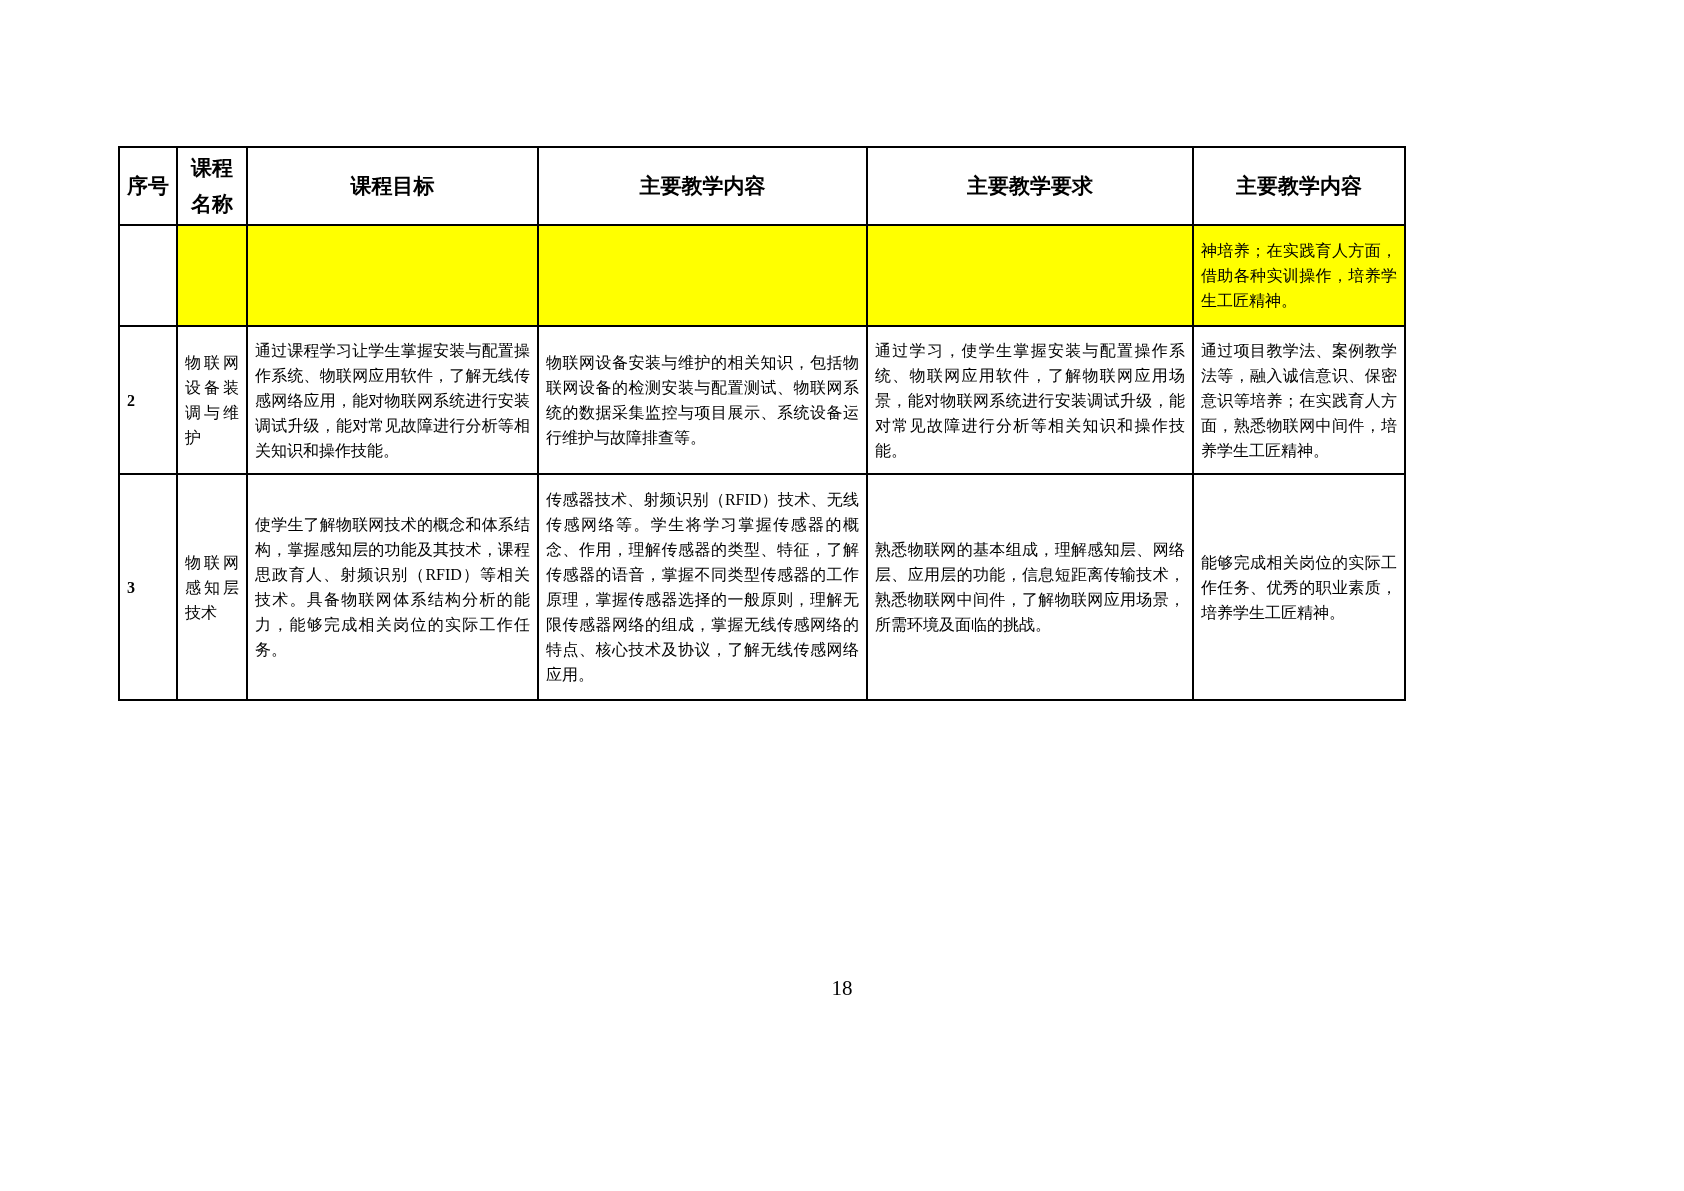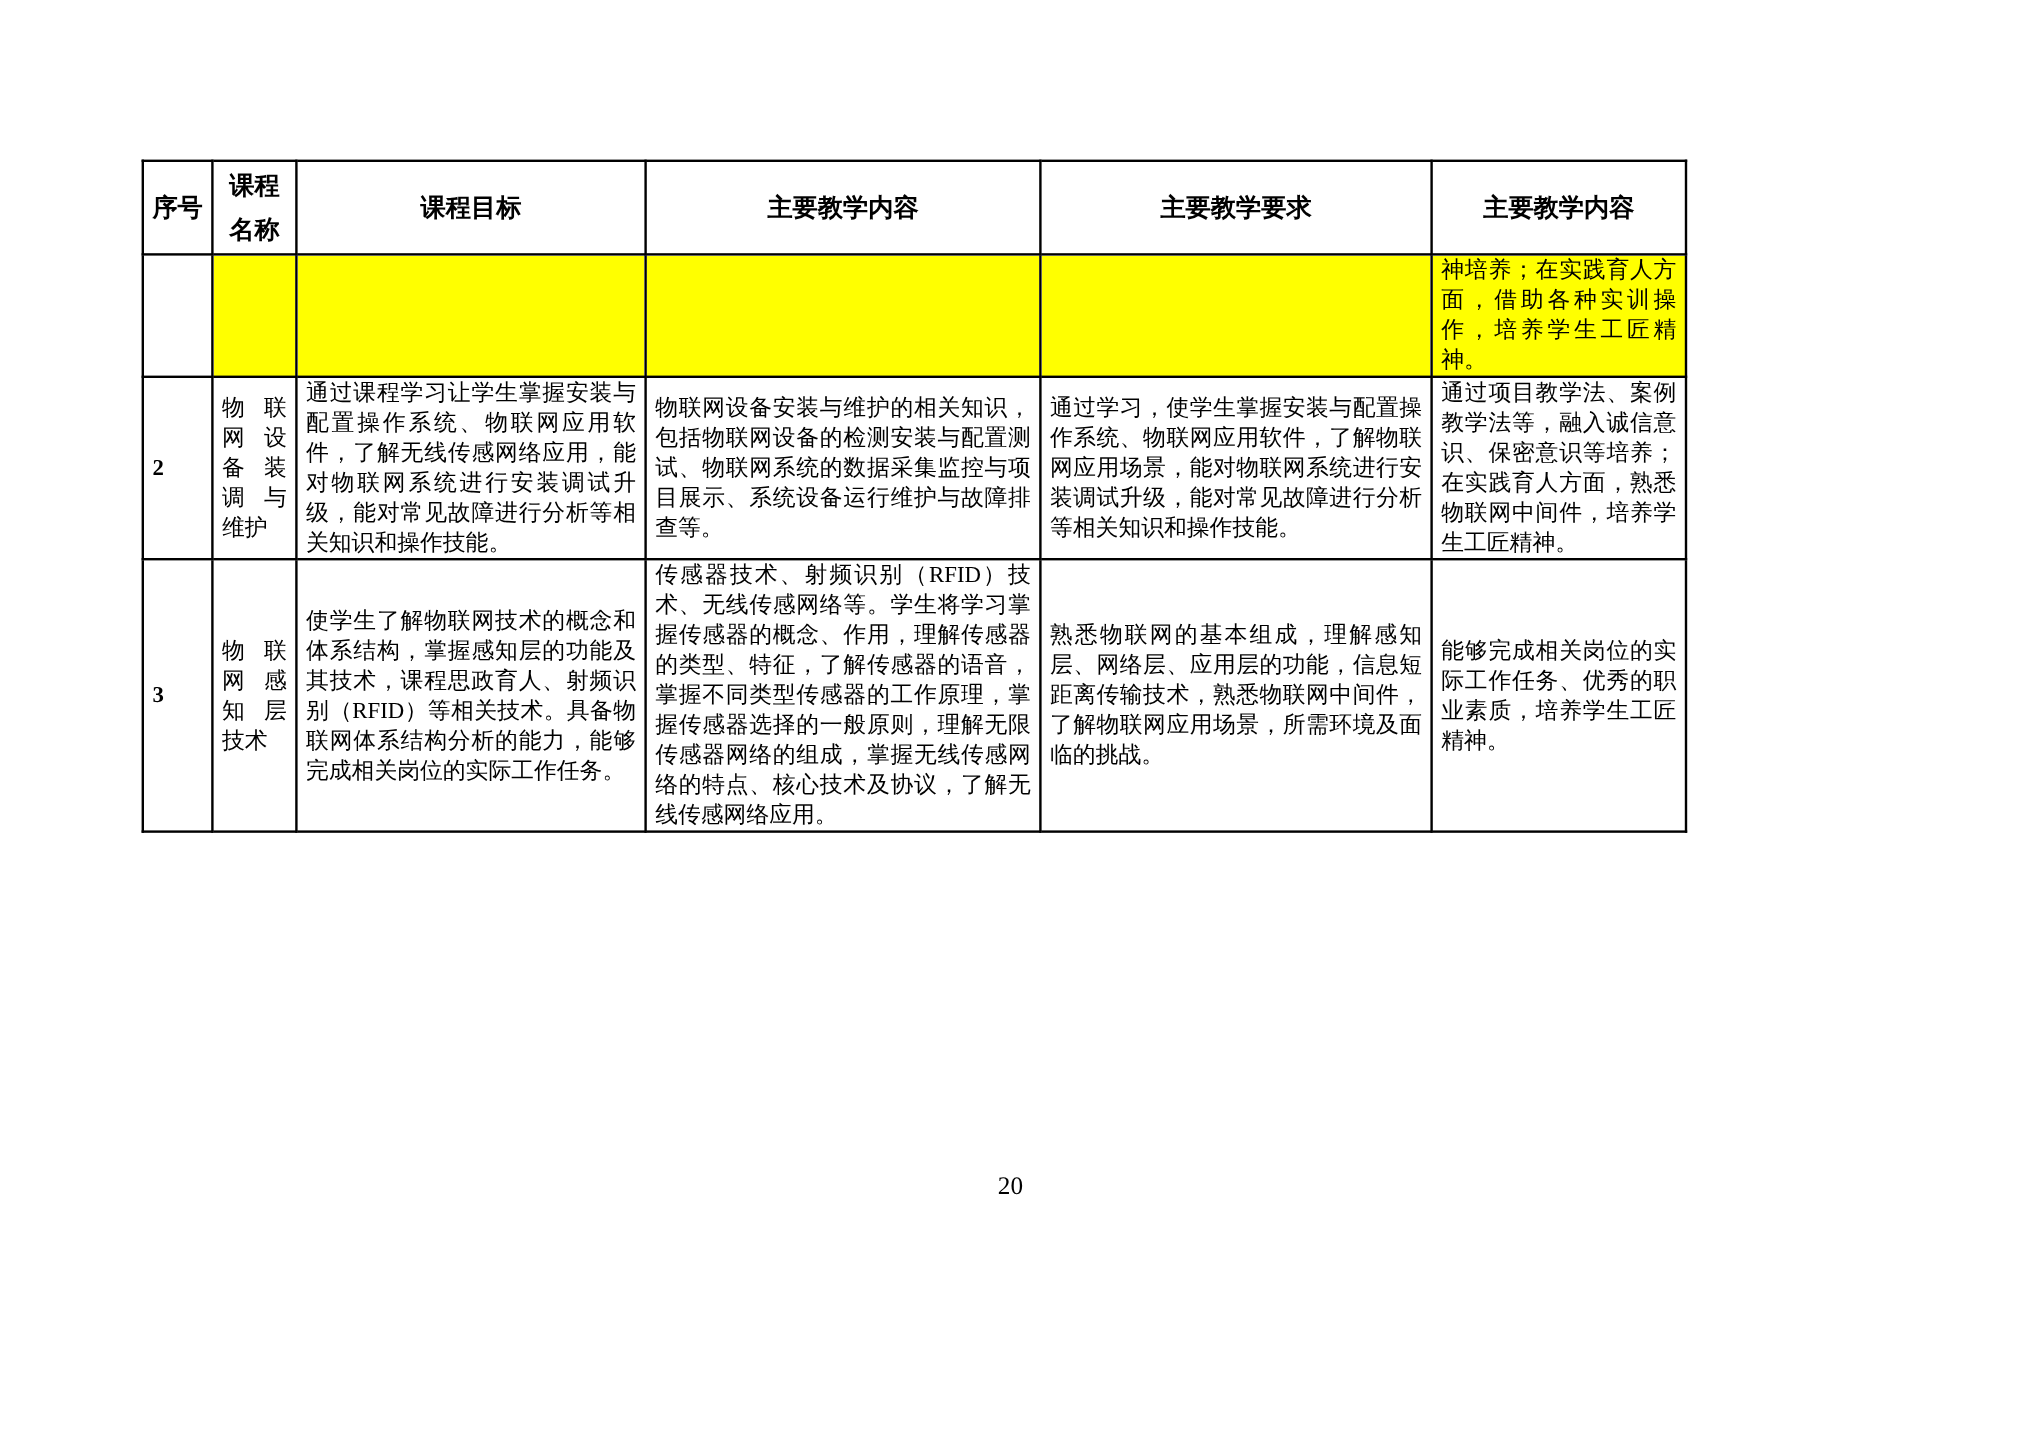--- a/index.html
+++ b/index.html
@@ -6,30 +6,30 @@
   .page{
     position:relative;
     width:1684px;height:1191px;
     background:#ffffff;
     font-family:"Liberation Serif","DejaVu Serif",serif;
     color:#000000;
     overflow:hidden;
   }
   table.course-table{
     position:absolute;
-    left:118px;top:133px;
+    left:118px;top:146px;
     width:1286px;
     border-collapse:collapse;
     table-layout:fixed;
   }
   .course-table th,.course-table td{
     border:2px solid #000000;
-    padding:0 7px;
+    padding:10px 7px;
     vertical-align:middle;
-    font-size:19px;
+    font-size:16px;
     line-height:25px;
     text-align:justify;
     text-justify:inter-character;
     overflow:hidden;
     word-break:break-all;
   }
   .course-table th{
     font-weight:bold;
     text-align:center;
     font-size:21px;
@@ -107,15 +107,15 @@
         <td class="cell-seq">3</td>
         <td class="cell-name">物联网感知层技术</td>
         <td>使学生了解物联网技术的概念和体系结构，掌握感知层的功能及其技术，课程思政育人、射频识别（RFID）等相关技术。具备物联网体系结构分析的能力，能够完成相关岗位的实际工作任务。</td>
         <td>传感器技术、射频识别（RFID）技术、无线传感网络等。学生将学习掌握传感器的概念、作用，理解传感器的类型、特征，了解传感器的语音，掌握不同类型传感器的工作原理，掌握传感器选择的一般原则，理解无限传感器网络的组成，掌握无线传感网络的特点、核心技术及协议，了解无线传感网络应用。</td>
         <td>熟悉物联网的基本组成，理解感知层、网络层、应用层的功能，信息短距离传输技术，熟悉物联网中间件，了解物联网应用场景，所需环境及面临的挑战。</td>
         <td>能够完成相关岗位的实际工作任务、优秀的职业素质，培养学生工匠精神。</td>
       </tr>
     </tbody>
   </table>
 
-  <div class="page-number">20</div>
+  <div class="page-number">18</div>
 
 </div>
 
 </body></html>

